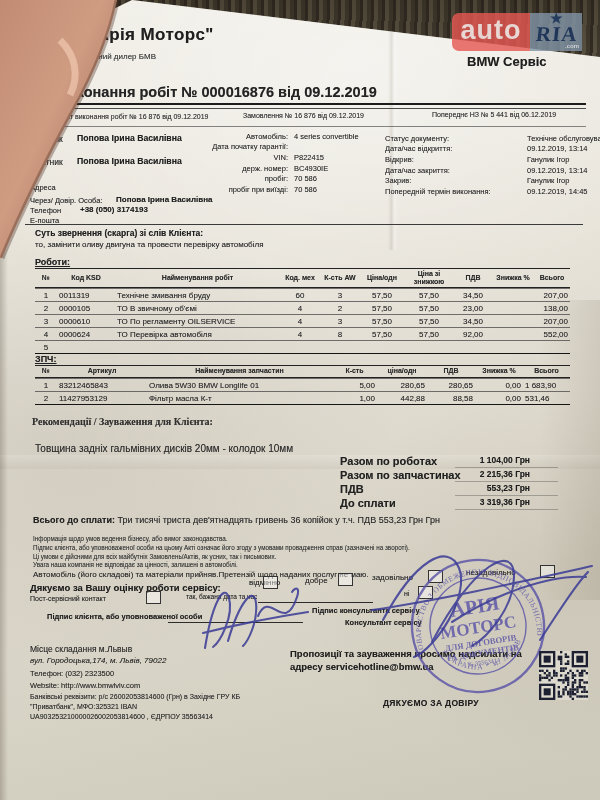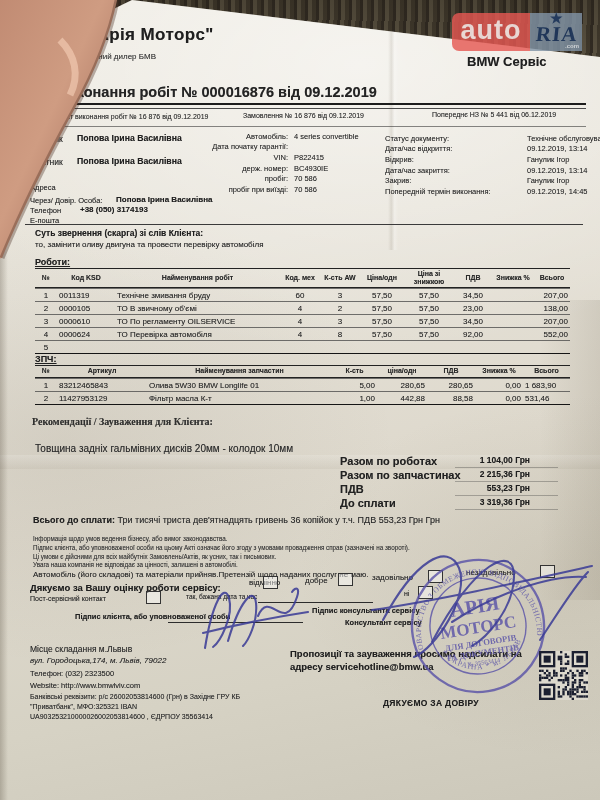--- a/index.html
+++ b/index.html
@@ -329,21 +329,21 @@
     <div class="t" style="left:466px;top:568px;font-size:8px;">незадовільно</div>
     <div class="cb" style="left:540px;top:565px;"></div>
 
     <div class="t" style="left:30px;top:595px;font-size:7px;">Пост-сервісний контакт</div>
     <div class="cb" style="left:146px;top:591px;"></div>
     <div class="t" style="left:186px;top:593px;font-size:6.5px;">так, бажана дата та час</div>
     <div class="sigline" style="left:258px;top:602px;width:115px;"></div>
     <div class="t" style="left:404px;top:590px;font-size:7px;">ні</div>
     <div class="cb" style="left:418px;top:586px;"></div>
 
-    <div class="t b" style="left:46px;top:612px;font-size:7.5px;padding-left:29px;">Підпис клієнта, або уповноваженої особи</div>
+    <div class="t b" style="left:18px;top:612px;font-size:7.5px;padding-left:29px;">Підпис клієнта, або уповноваженої особи</div>
     <div class="sigline" style="left:168px;top:622px;width:135px;"></div>
     <div class="t b" style="left:312px;top:606px;font-size:7.5px;">Підпис консультанта сервісу</div>
     <div class="t b" style="left:345px;top:618px;font-size:7.5px;">Консультант сервісу</div>
 
     <div class="t" style="left:30px;top:644px;font-size:8.5px;">Місце складання м.Львыв</div>
     <div class="t" style="left:30px;top:656px;font-size:8px;font-style:italic;">вул. Городоцька,174, м. Львів, 79022</div>
     <div class="t" style="left:30px;top:669px;font-size:7.5px;">Телефон: (032) 2323500</div>
     <div class="t" style="left:30px;top:681px;font-size:7.5px;">Website: http://www.bmwlviv.com</div>
     <div class="t" style="left:30px;top:693px;font-size:7px;">Банківські реквізити: р/с 26002053814600 (Грн) в Західне ГРУ КБ</div>
     <div class="t" style="left:30px;top:703px;font-size:7px;">"Приватбанк", МФО:325321 IBAN</div>

